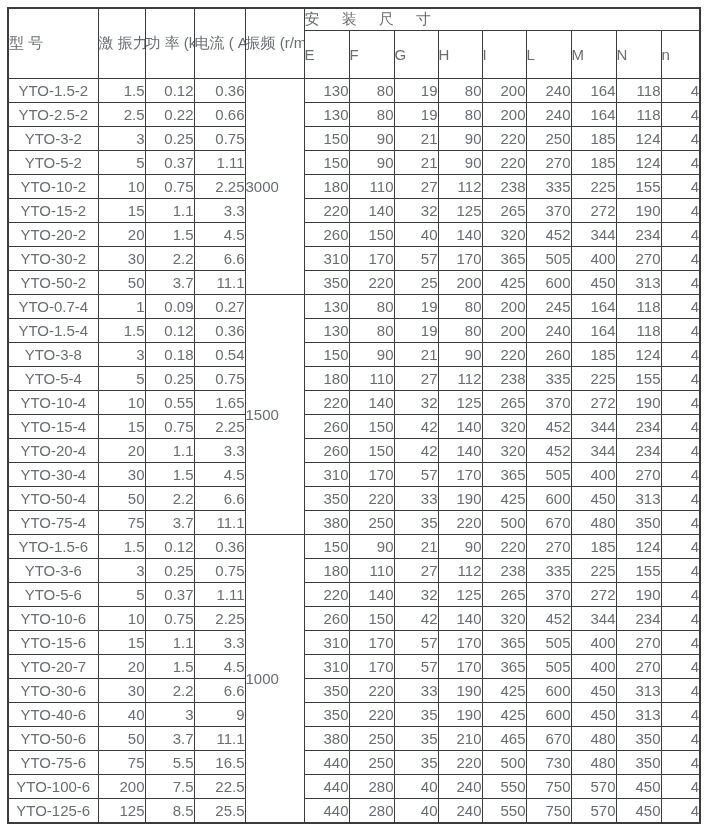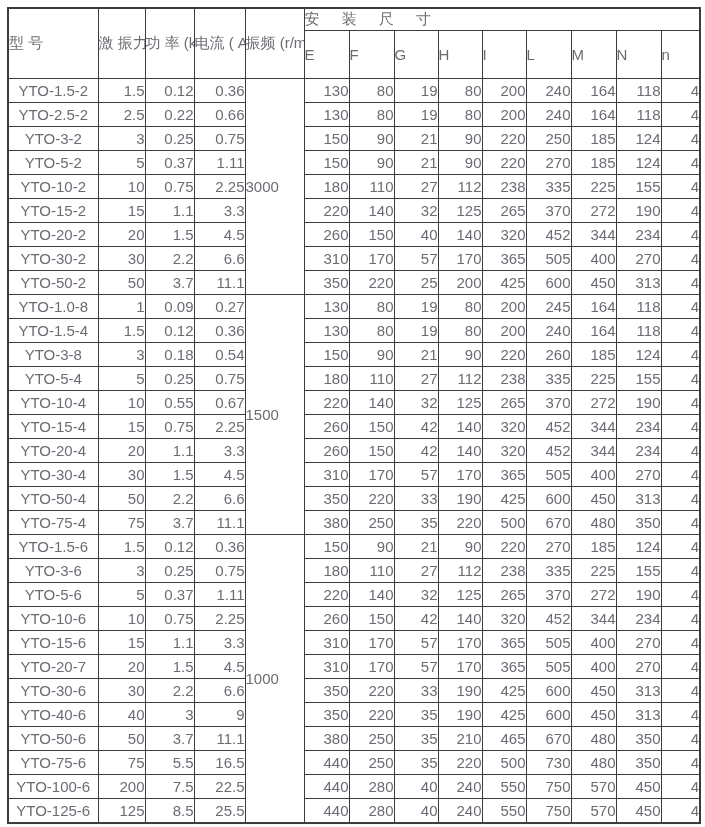--- a/index.html
+++ b/index.html
@@ -211,21 +211,21 @@
         <td class="num">220</td>
         <td class="num">25</td>
         <td class="num">200</td>
         <td class="num">425</td>
         <td class="num">600</td>
         <td class="num">450</td>
         <td class="num">313</td>
         <td class="num">4</td>
       </tr>
       <tr>
-        <td class="model">YTO-1.0-8</td>
+        <td class="model">YTO-0.7-4</td>
         <td class="num">1</td>
         <td class="num">0.09</td>
         <td class="num">0.27</td>
         <td class="freq" rowspan="10">1500</td>
         <td class="num">130</td>
         <td class="num">80</td>
         <td class="num">19</td>
         <td class="num">80</td>
         <td class="num">200</td>
         <td class="num">245</td>
@@ -275,21 +275,21 @@
         <td class="num">238</td>
         <td class="num">335</td>
         <td class="num">225</td>
         <td class="num">155</td>
         <td class="num">4</td>
       </tr>
       <tr>
         <td class="model">YTO-10-4</td>
         <td class="num">10</td>
         <td class="num">0.55</td>
-        <td class="num">0.67</td>
+        <td class="num">1.65</td>
         <td class="num">220</td>
         <td class="num">140</td>
         <td class="num">32</td>
         <td class="num">125</td>
         <td class="num">265</td>
         <td class="num">370</td>
         <td class="num">272</td>
         <td class="num">190</td>
         <td class="num">4</td>
       </tr>

